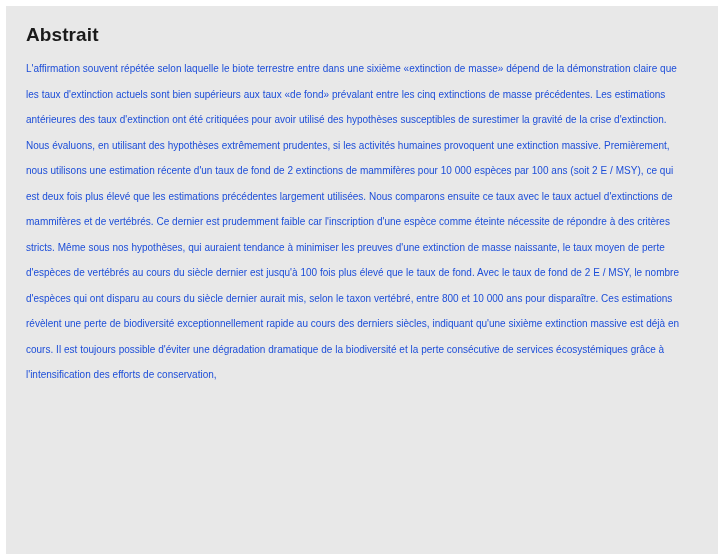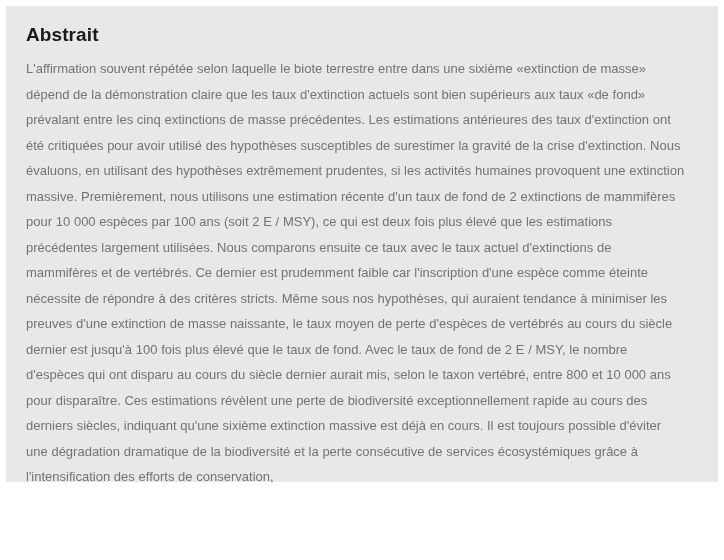--- a/index.html
+++ b/index.html
@@ -11,36 +11,36 @@
     height: 560px;
     background: #ffffff;
     font-family: "Liberation Sans", sans-serif;
     overflow: hidden;
   }
   .abstract-panel {
     position: absolute;
     left: 6px;
     top: 6px;
     width: 712px;
-    height: 476px;
+    height: 548px;
     background: #e8e8e8;
     box-sizing: border-box;
     padding: 18px 32px 0 20px;
   }
   .abstract-title {
     font-size: 19px;
     font-weight: bold;
     color: #1a1a1a;
     margin: 0 0 10px 0;
     letter-spacing: 0.1px;
   }
   .abstract-body {
-    font-size: 13px;
+    font-size: 10px;
     line-height: 25.5px;
-    color: #737373;
+    color: #1d4ed8;
     text-align: left;
     margin: 0;
     white-space: pre-wrap;
     word-spacing: 0.1px;
   }
 </style>
 </head>
 <body>
 
 <div class="abstract-panel">

